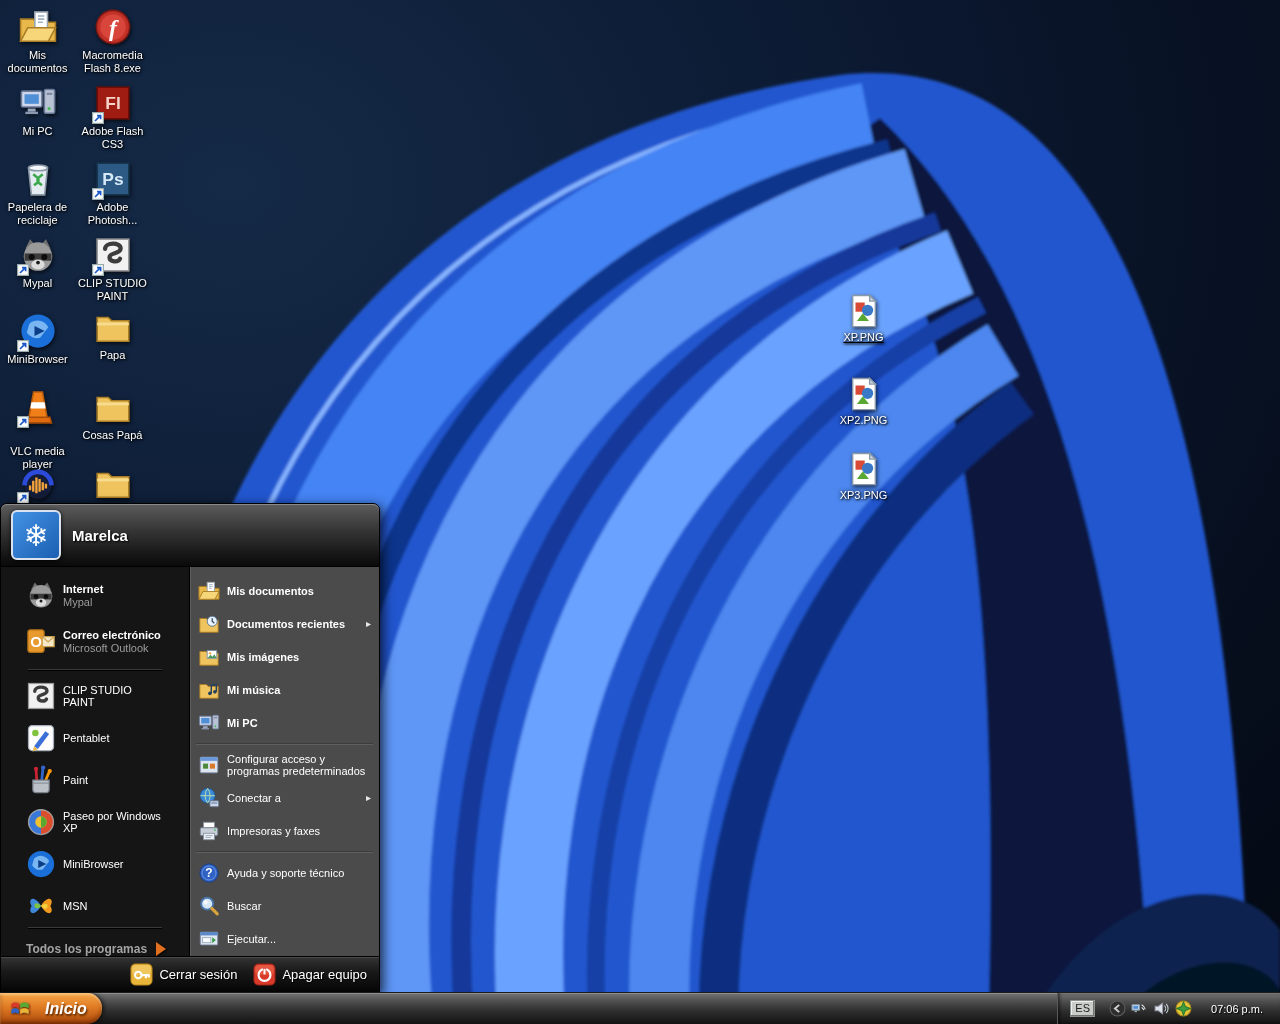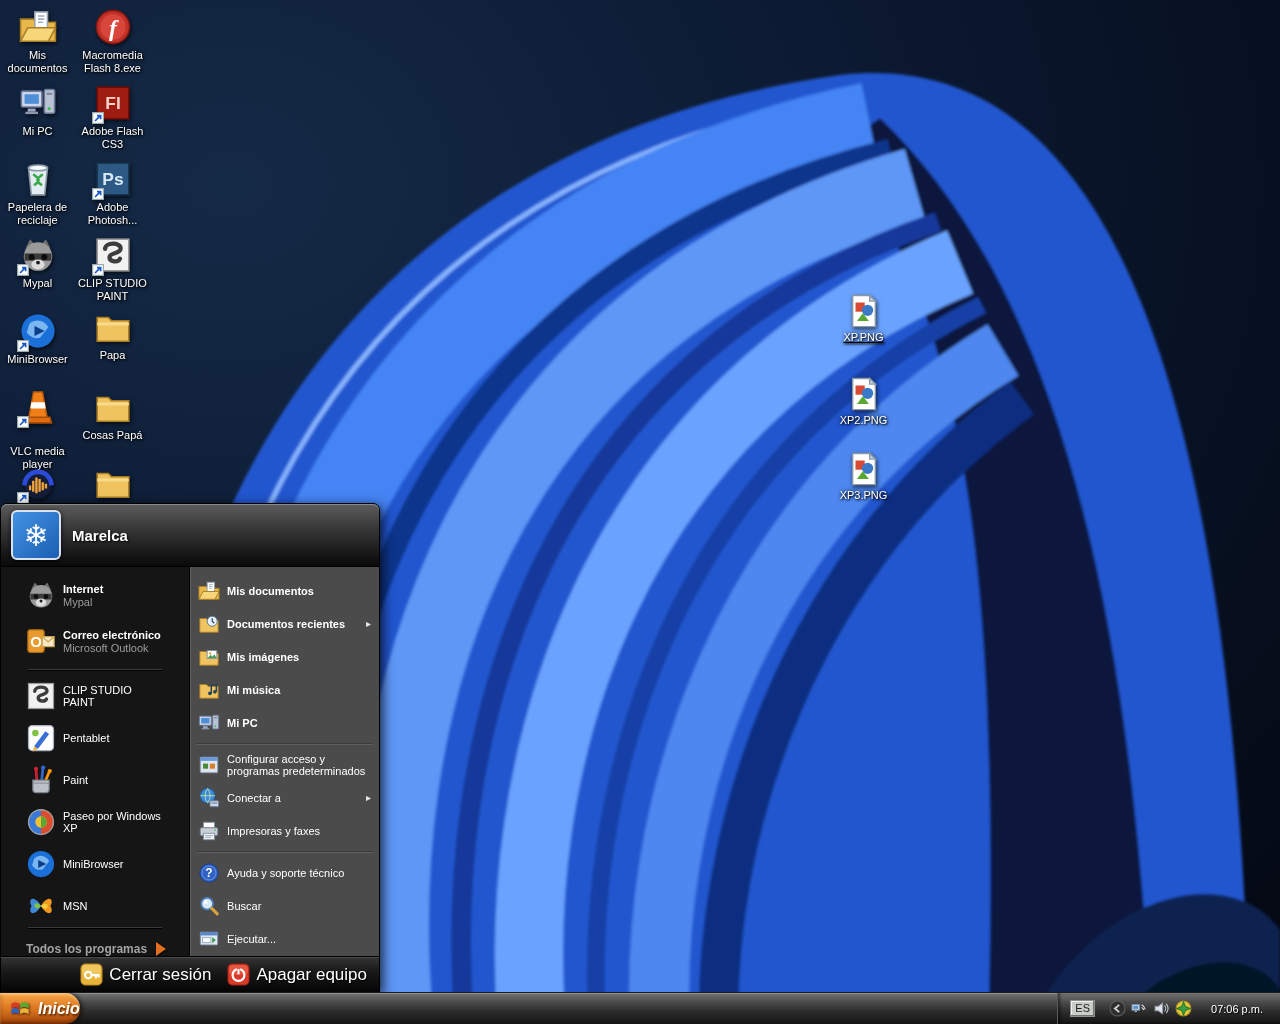--- a/index.html
+++ b/index.html
@@ -80,33 +80,33 @@
   }
   .tri-orange{width:0;height:0;border-left:10px solid #e07020;
     border-top:7px solid transparent;border-bottom:7px solid transparent;
     filter:drop-shadow(1px 1px 1px #000);}
   .sm-footer{
     height:35px;flex:none;display:flex;align-items:center;justify-content:flex-end;
     gap:16px;padding:0 12px;border-top:1px solid #000;
     background:linear-gradient(#343434,#1a1a1a 40%,#050505);
     box-shadow:inset 0 1px 0 #4a4a4a;
   }
-  .fbtn{display:flex;align-items:center;gap:6px;color:#fff;font-size:17px;cursor:pointer;
+  .fbtn{display:flex;align-items:center;gap:6px;color:#fff;font-size:13px;cursor:pointer;
     text-shadow:1px 1px 1px #000;}
   .ic24{width:23px;height:23px;flex:none;}
 
   
   #taskbar{
     position:absolute;left:0;bottom:0;width:1280px;height:31px;z-index:30;
     display:flex;align-items:stretch;
     background:linear-gradient(#757575,#4d4d4d 28%,#2e2e2e 58%,#131313);
     border-top:1px solid #1c1c1c;box-shadow:inset 0 1px 0 #8f8f8f;
   }
   #start-button{
-    width:80px;flex:none;display:flex;align-items:center;gap:7px;
+    width:102px;flex:none;display:flex;align-items:center;gap:14px;
     padding:0 16px 0 9px;box-sizing:border-box;cursor:pointer;
     background:linear-gradient(#f7a849,#e07b24 45%,#b5520f 90%,#8f3c06);
     border-radius:0 15px 15px 0;
     box-shadow:inset 0 2px 2px rgba(255,220,160,.55),inset 0 -3px 4px rgba(90,30,0,.5),2px 0 4px rgba(0,0,0,.6);
     color:#fff;font-weight:bold;font-style:italic;font-size:16px;
     text-shadow:1px 2px 2px #5a2800;
   }
   #start-button .ic22{filter:drop-shadow(1px 1px 1px rgba(60,20,0,.8));}
   #tray{
     margin-left:auto;display:flex;align-items:center;gap:14px;

